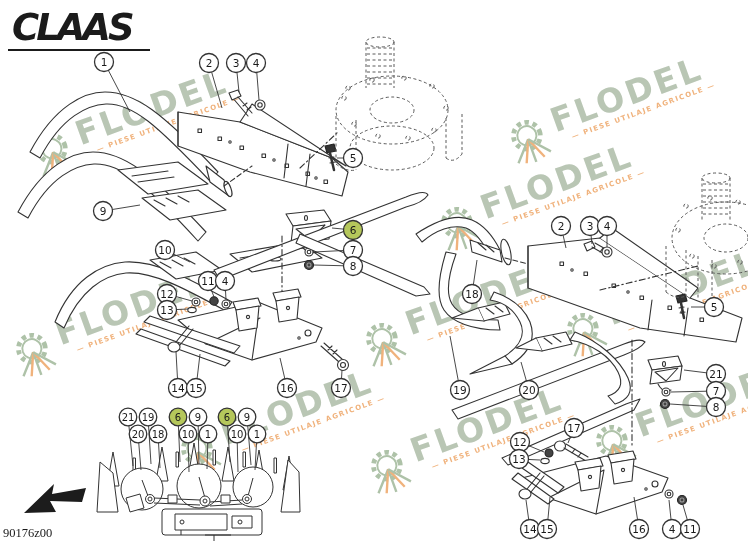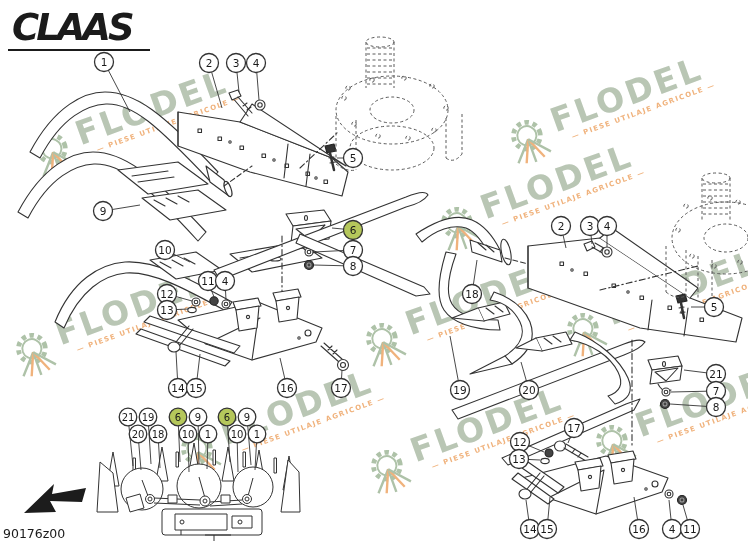--- a/index.html
+++ b/index.html
@@ -6,21 +6,21 @@
   .page{position:relative;width:748px;height:543px;background:#ffffff;overflow:hidden;
         font-family:"DejaVu Sans", sans-serif;}
   .logo{position:absolute;left:8px;top:4px;z-index:5;}
   .wm-layer{position:absolute;left:0;top:0;width:748px;height:543px;z-index:1;}
   .wm{position:absolute;display:flex;align-items:flex-start;gap:5px;
       transform:rotate(-20deg);pointer-events:none;white-space:nowrap;}
   .wm .wm-txt{display:flex;flex-direction:column;line-height:1;}
   .wm .brand{font-size:33px;font-weight:bold;letter-spacing:3px;}
   .wm .tag{font-size:7px;font-weight:bold;letter-spacing:1.4px;margin-top:2px;padding-left:14px;}
   .diagram{position:absolute;left:0;top:0;z-index:3;}
-  .part-number{position:absolute;left:3px;top:526px;z-index:6;font-size:12.5px;color:#1a1a1a;}
+  .part-number{position:absolute;left:3px;top:526px;z-index:6;font-size:12.5px;color:#1a1a1a;font-family:Liberation Serif, serif;}
 </style>
 </head>
 <body>
 
 <div class="page">
 
   <div class="logo">
     <svg width="165" height="52">
       <text x="4" y="36" font-family="DejaVu Sans, sans-serif" font-size="37" font-weight="bold" font-style="italic" letter-spacing="-3" fill="#1b1b1b">CLAAS</text>
       <rect x="0" y="45" width="142" height="2" fill="#1b1b1b"></rect>

